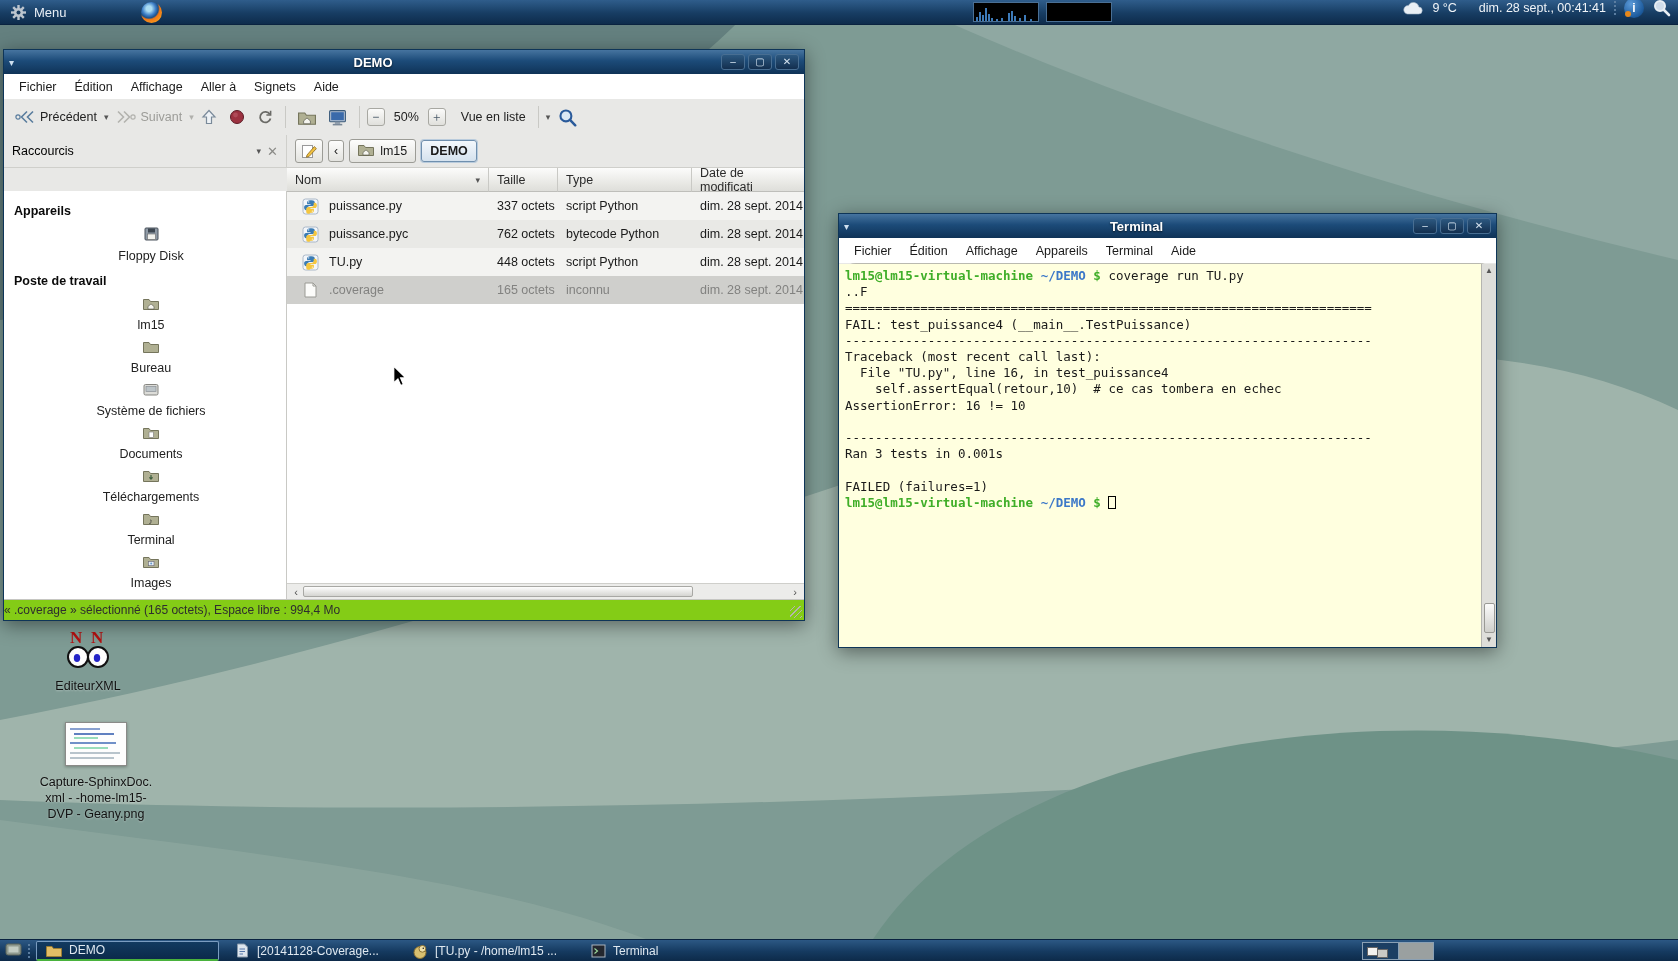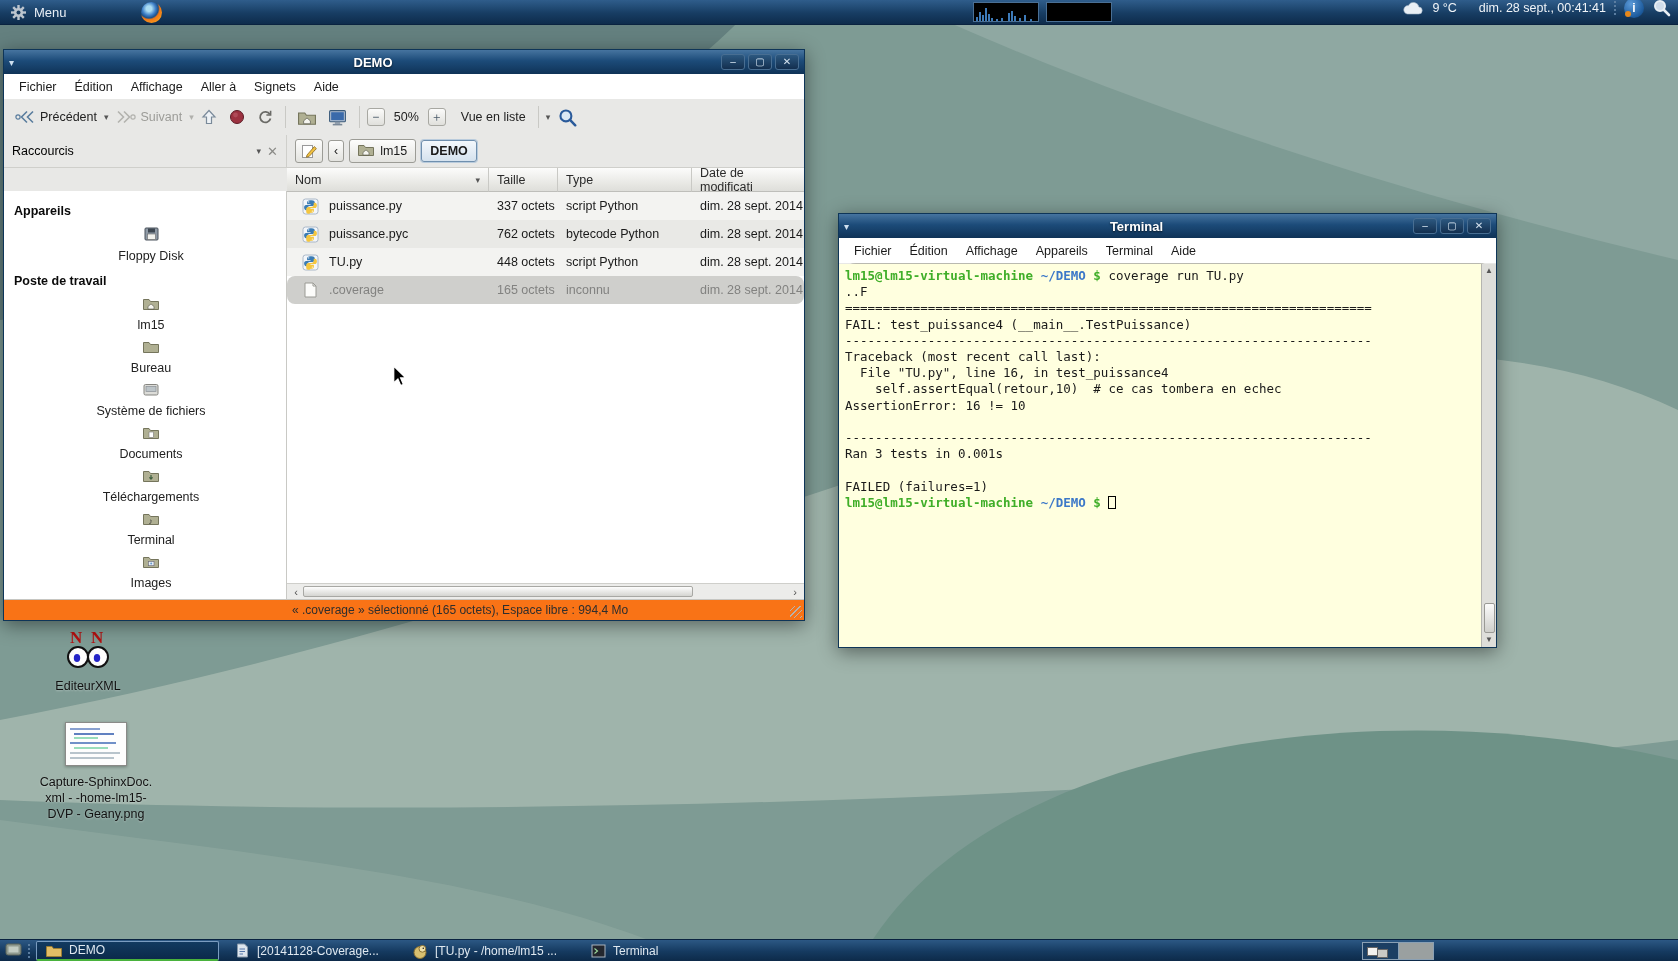--- a/index.html
+++ b/index.html
@@ -62,28 +62,28 @@
   .side-item .ic, .task-ic, .frow .ic { display:inline-flex; width:18px; justify-content:center; flex:none; }
   .filepane { flex:1; display:flex; flex-direction:column; min-width:0; background:#fff; }
   .cols { display:flex; height:24px; flex:none; font-size:12.5px; color:#2a2a2a; }
   .colh { background:linear-gradient(#fcfcfb,#e7e7e3 70%, #dededa); border-right:1px solid #c9c9c5; border-bottom:1px solid #bebeba;
     display:flex; align-items:center; padding:0 8px; flex:none; }
   .colh:last-child { flex:1; border-right:none; }
   .rowlist { flex:1; overflow:hidden; }
   .frow { display:flex; height:28px; align-items:center; font-size:12.5px; color:#1a1a1a; }
   .frow.shade { background:#f3f3f1; }
   .frow.shade2 { background:#e9e9e6; }
-  .frow.selected { background:#cfcfcc; color:#828280;border-radius:8px; }
+  .frow.selected { background:#cfcfcc; color:#828280; }
   .fcell { padding:0 8px; flex:none; overflow:hidden; white-space:nowrap; }
   .fcell.name { display:flex; align-items:center; gap:10px; padding-left:14px; }
   .hscroll { height:16px; flex:none; background:#ececea; border-top:1px solid #cfcfcb; display:flex; align-items:center; padding:0 2px; }
   .harrow { width:14px; text-align:center; color:#555; font-size:11px; flex:none; }
   .hthumb { width:76%; height:11px; background:linear-gradient(#fdfdfd,#d5d5d1); border:1px solid #a8a8a4; border-radius:2px; flex:none; }
-  .statusbar { height:21px; flex:none; background:#f97316; border-top:1px solid #c6c6c2; font-size:12px; color:#2e2e2e;
-    display:flex; align-items:center; padding-left:288px; position:relative; }
+  .statusbar { height:21px; flex:none; background:#84cc16; border-top:1px solid #c6c6c2; font-size:12px; color:#2e2e2e;
+    display:flex; align-items:center; position:relative; }
   .grip { position:absolute; right:2px; bottom:2px; width:12px; height:12px;
     background:repeating-linear-gradient(135deg, transparent 0 3px, #b5b5b0 3px 4px); }
 
   
   #term { left:838px; top:213px; width:659px; height:435px; }
   .term-body { flex:1; display:flex; min-height:0; border-top:1px solid #b9b9b0;border-radius:17px; }
   .term-text { flex:1; background:#ffffdf; padding:4px 2px 0 6px; overflow:hidden;
     font-family:"DejaVu Sans Mono","Liberation Mono",monospace; font-size:12.5px; line-height:16.2px; white-space:pre; color:#1a1a1a; }
   .tline { min-height:16.2px; }
   .tcursor { display:inline-block; width:8px; height:13px; border:1px solid #000; vertical-align:-2px; }

